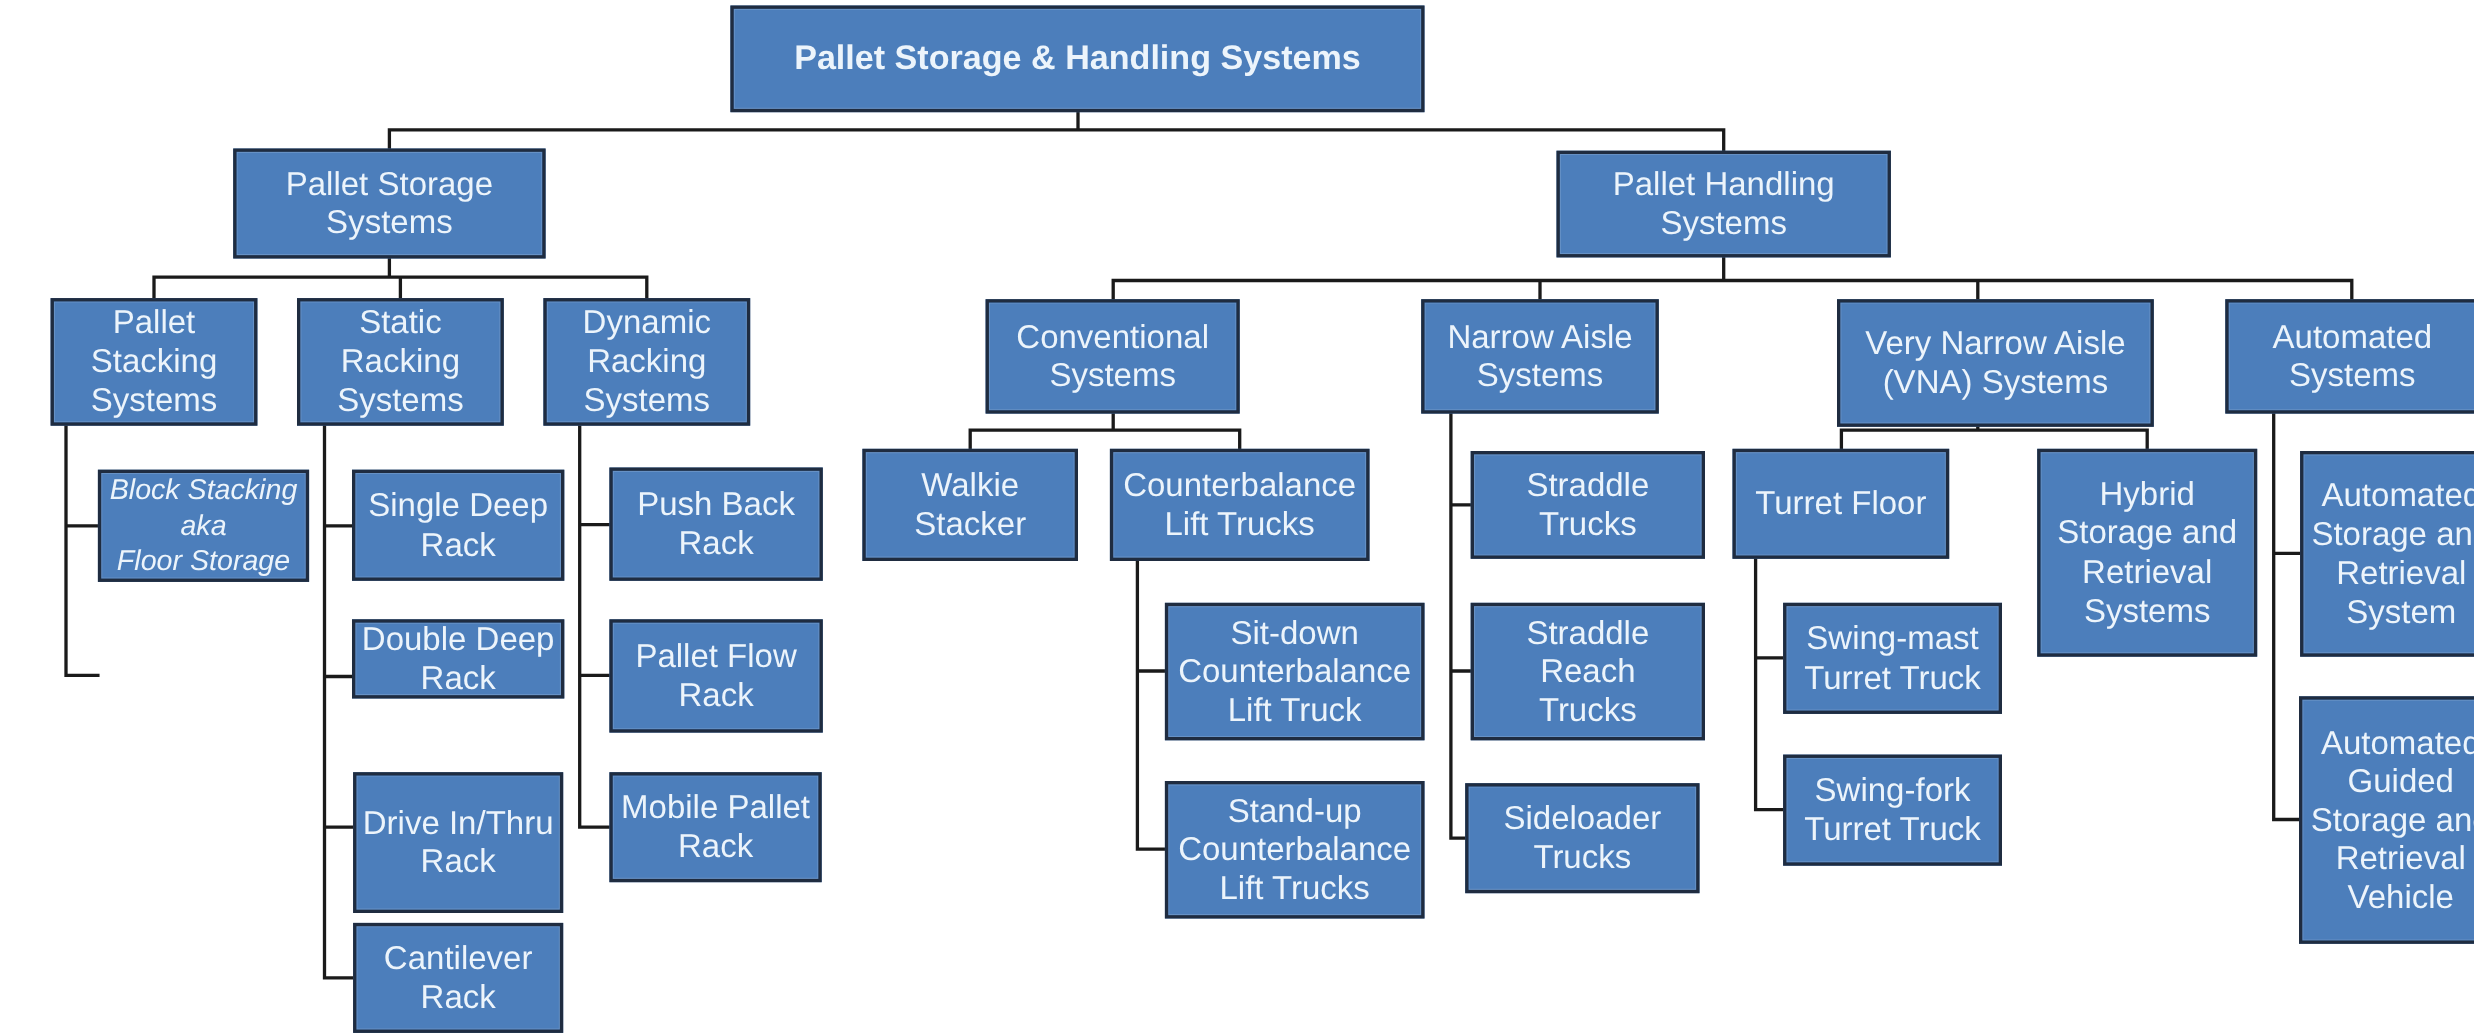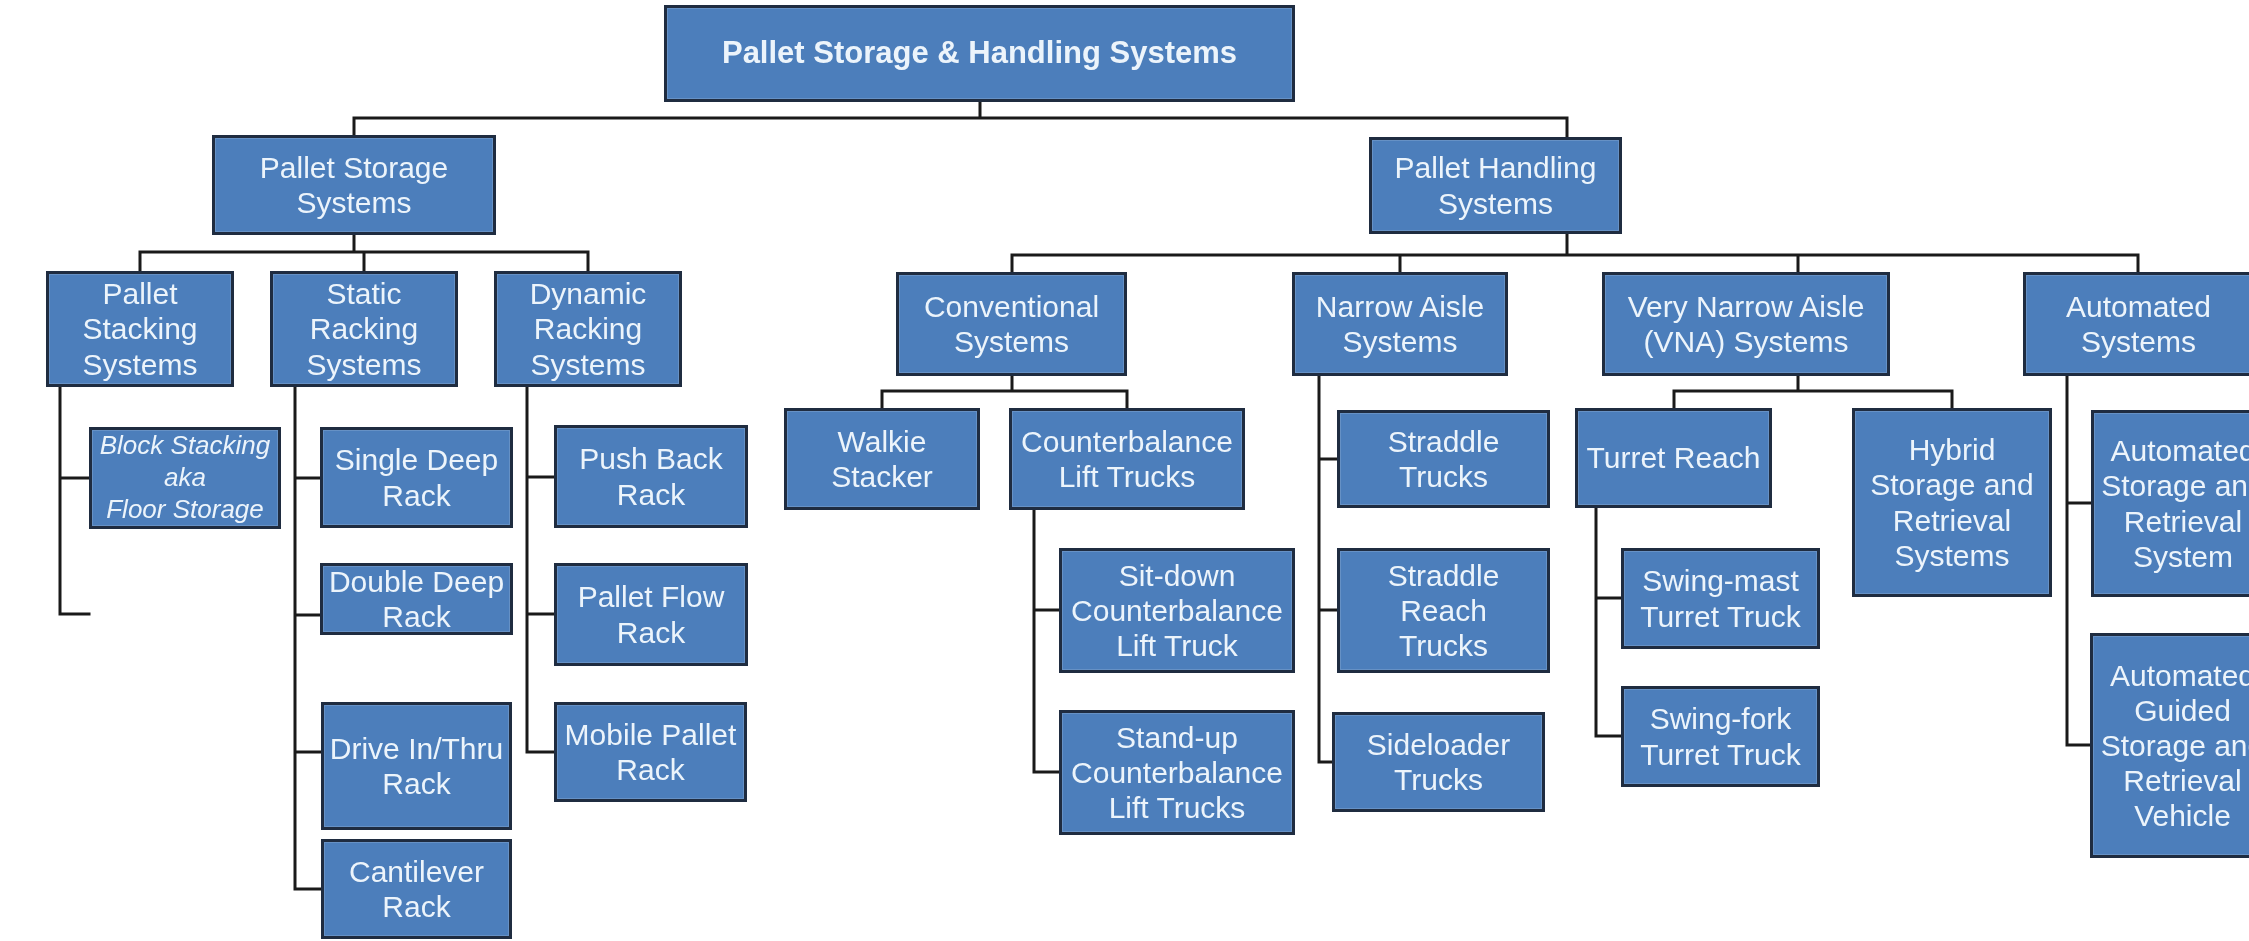--- a/index.html
+++ b/index.html
@@ -52,21 +52,21 @@
     <path d="M992 510 V772 M992 610 H1017 M992 772 H1017"></path>
     <path d="M1277 376 V762 M1277 459 H1295 M1277 610 H1295 M1277 762 H1295"></path>
     <path d="M1554 508 V736 M1554 598 H1579 M1554 736 H1579"></path>
     <path d="M2025 376 V745 M2025 503 H2049 M2025 745 H2049"></path>
   </svg>
 
   <div class="node title" style="left:622px;top:5px;width:631px;height:97px">Pallet Storage &amp; Handling Systems</div>
 
   <div class="node" style="left:170px;top:135px;width:284px;height:100px">Pallet Storage
 Systems</div>
-  <div class="node" style="left:1327px;top:137px;width:253px;height:97px">Pallet Handling
+  <div class="node" style="left:1373px;top:137px;width:304px;height:97px">Pallet Handling
 Systems</div>
 
   <div class="node" style="left:4px;top:271px;width:188px;height:116px">Pallet
 Stacking
 Systems</div>
   <div class="node" style="left:228px;top:271px;width:188px;height:116px">Static
 Racking
 Systems</div>
   <div class="node" style="left:452px;top:271px;width:188px;height:116px">Dynamic
 Racking
@@ -89,21 +89,21 @@
 Rack</div>
   <div class="node" style="left:512px;top:563px;width:194px;height:103px">Pallet Flow
 Rack</div>
   <div class="node" style="left:512px;top:702px;width:193px;height:100px">Mobile Pallet
 Rack</div>
 
   <div class="node" style="left:854px;top:272px;width:231px;height:104px">Conventional
 Systems</div>
   <div class="node" style="left:1250px;top:272px;width:216px;height:104px">Narrow Aisle
 Systems</div>
-  <div class="node" style="left:1560px;top:272px;width:288px;height:104px">Very Narrow Aisle
+  <div class="node" style="left:1628px;top:272px;width:288px;height:116px">Very Narrow Aisle
 (VNA) Systems</div>
   <div class="node" style="left:1981px;top:272px;width:231px;height:104px">Automated
 Systems</div>
 
   <div class="node" style="left:742px;top:408px;width:196px;height:102px">Walkie
 Stacker</div>
   <div class="node" style="left:967px;top:408px;width:236px;height:102px">Counterbalance
 Lift Trucks</div>
   <div class="node" style="left:1017px;top:548px;width:236px;height:125px">Sit-down
 Counterbalance
@@ -113,21 +113,21 @@
 Lift Trucks</div>
 
   <div class="node" style="left:1295px;top:410px;width:213px;height:98px">Straddle
 Trucks</div>
   <div class="node" style="left:1295px;top:548px;width:213px;height:125px">Straddle
 Reach
 Trucks</div>
   <div class="node" style="left:1290px;top:712px;width:213px;height:100px">Sideloader
 Trucks</div>
 
-  <div class="node" style="left:1533px;top:408px;width:197px;height:100px">Turret Reach</div>
+  <div class="node" style="left:1533px;top:408px;width:197px;height:100px">Turret Floor</div>
   <div class="node" style="left:1810px;top:408px;width:200px;height:189px">Hybrid
 Storage and
 Retrieval
 Systems</div>
   <div class="node" style="left:1579px;top:548px;width:199px;height:101px">Swing-mast
 Turret Truck</div>
   <div class="node" style="left:1579px;top:686px;width:199px;height:101px">Swing-fork
 Turret Truck</div>
 
   <div class="node" style="left:2049px;top:410px;width:184px;height:187px">Automated

